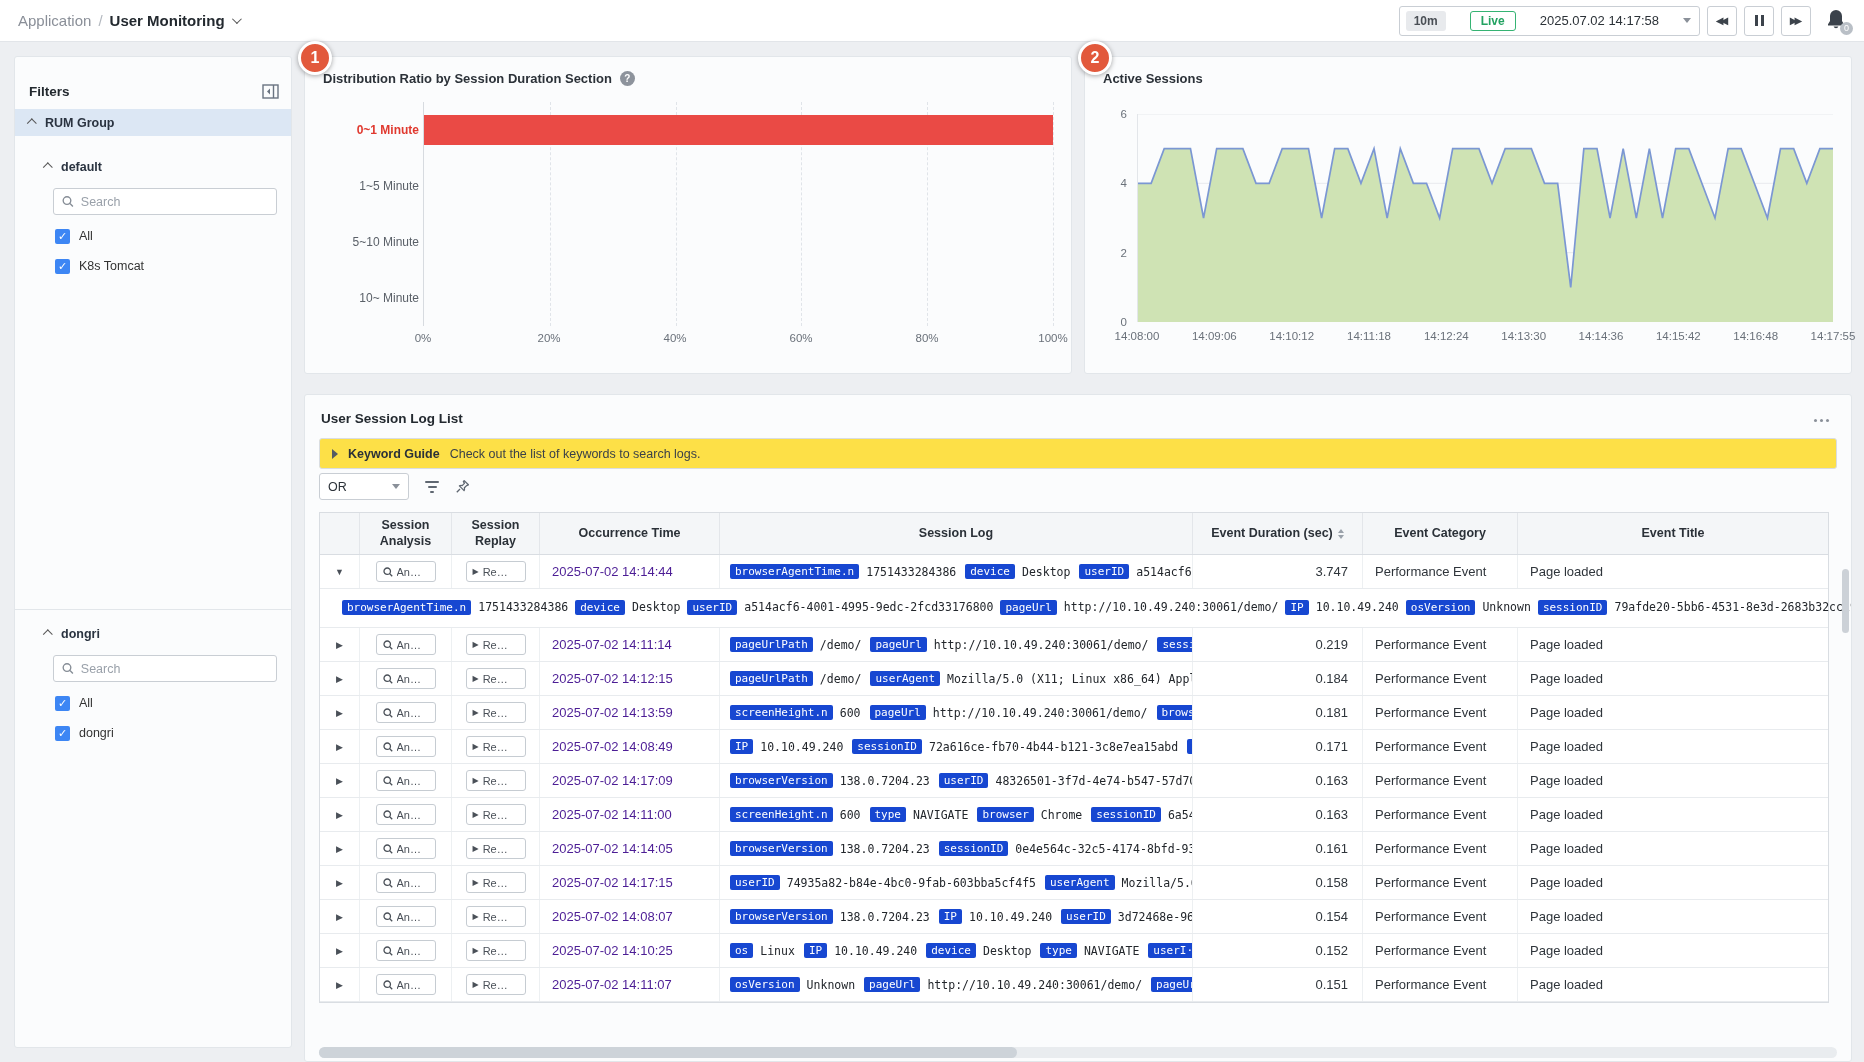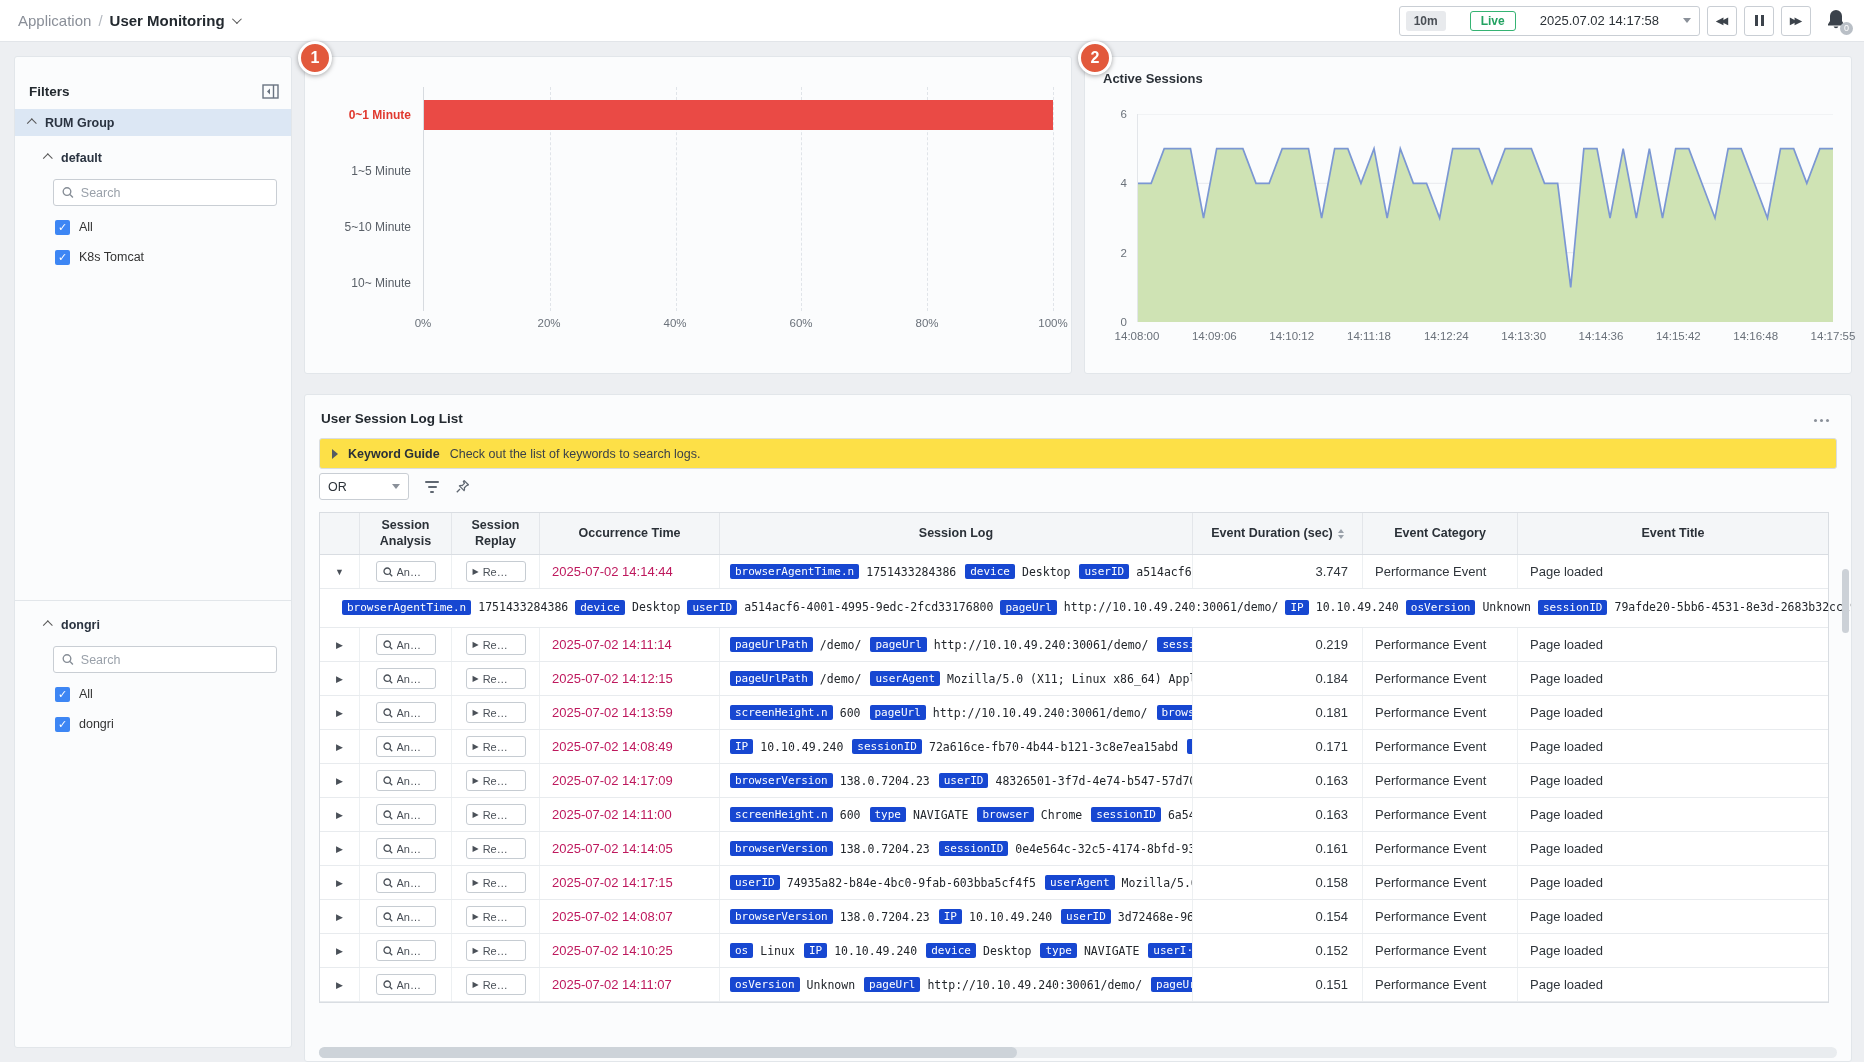--- a/index.html
+++ b/index.html
@@ -56,21 +56,21 @@
   .charts-row { display:flex; gap:12px; height:318px; flex:none; }
   .chart-panel { flex:1; position:relative; padding:14px 18px 8px 18px; }
   .numbadge { position:absolute; top:-16px; left:-7px; width:34px; height:34px; border-radius:50%; background:#e2593c; border:3px solid #fff; box-shadow:0 1px 5px rgba(0,0,0,.35); color:#fff; font-weight:700; font-size:16px; display:flex; align-items:center; justify-content:center; z-index:6; }
   .chart-title-row { display:flex; align-items:center; gap:8px; }
   .chart-title { font-weight:700; font-size:13px; color:#2b3138; }
   .help-ic { width:15px; height:15px; border-radius:50%; background:#8d939c; color:#fff; font-size:10px; font-weight:700; display:flex; align-items:center; justify-content:center; cursor:pointer; }
 
   
   .bchart { display:flex; margin-top:16px; }
   .blabels { width:100px; }
-  .blab { height:56px; display:flex; align-items:center; justify-content:flex-end; padding-right:12px; font-size:12px; color:#5a6068; }
+  .blab { height:56px; display:flex; align-items:center; justify-content:flex-end; padding-right:4px; font-size:12px; color:#5a6068; }
   .blab.hot { color:#e0392f; font-weight:700; }
   .bplot { flex:1; position:relative; border-left:1px solid #d7dbe0; height:224px; }
   .vgrid { position:absolute; top:0; bottom:0; border-left:1px dashed #e0e4e9; }
   .brow { height:56px; display:flex; align-items:center; position:relative; }
   .bbar { height:30px; background:#ea4a45; }
   .bxlabels { position:relative; height:22px; margin-left:100px; margin-top:6px; }
   .xtick { position:absolute; transform:translateX(-50%); font-size:11.5px; color:#6a717a; white-space:nowrap; }
 
   
   .achart { display:flex; margin-top:28px; }
@@ -109,21 +109,21 @@
   .sort .dn { border-top:4px solid #9aa1aa; }
   .trow { border-bottom:1px solid #e8ebee; background:#fff; }
   .cell { min-height:33px; display:flex; align-items:center; border-right:1px solid #edf0f2; overflow:hidden; }
   .cell:last-child { border-right:none; }
   .c-exp { justify-content:center; }
   .arrow { font-size:9px; color:#4a5058; cursor:pointer; }
   .c-btn { justify-content:center; }
   .minibtn { display:flex; align-items:center; gap:4px; border:1px solid #c6ccd2; background:#fff; border-radius:3px; height:21px; width:60px; padding:0 6px; font-size:11px; color:#4a5058; cursor:pointer; font-family:"Liberation Sans",sans-serif; overflow:hidden; white-space:nowrap; }
   .minibtn .btn-label { overflow:hidden; text-overflow:ellipsis; }
   .play-ic { font-size:8px; color:#4a5058; }
-  .c-time { padding-left:12px; font-size:13px; color:#be185d; }
+  .c-time { padding-left:12px; font-size:13px; color:#4c1d95; }
   .c-log { padding-left:10px; white-space:nowrap; }
   .tag { background:#1747d1; color:#fff; font-family:"DejaVu Sans Mono",monospace; font-size:11px; padding:1px 5px; border-radius:2px; margin-right:7px; white-space:nowrap; flex:none; }
   .ltxt { font-family:"DejaVu Sans Mono",monospace; font-size:11.5px; color:#22262b; margin-right:9px; white-space:nowrap; flex:none; }
   .c-dur { justify-content:flex-end; padding-right:14px; font-size:13px; color:#2f353b; }
   .c-cat, .c-title { padding-left:12px; font-size:13px; color:#2f353b; }
   .detail { border-bottom:1px solid #e8ebee; background:#fff; padding:7px 60px 9px 22px; line-height:21px; }
   .detail .tag, .detail .ltxt { display:inline; margin-right:7px; }
   .vscroll { position:absolute; right:2px; top:174px; width:7px; height:64px; background:#ccd1d7; border-radius:4px; }
   .hscroll { position:absolute; left:14px; right:14px; bottom:3px; height:11px; background:#e9ecef; border-radius:6px; }
   .hthumb { width:46%; height:11px; background:#cdd3d9; border-radius:6px; }
@@ -176,21 +176,21 @@
             <rect x="1" y="1" width="15" height="13" fill="none" stroke="#6a7481" stroke-width="1.4"></rect>
             <line x1="11.5" y1="1" x2="11.5" y2="14" stroke="#6a7481" stroke-width="1.4"></line>
             <path d="M8 4.5 5 7.5 8 10.5z" fill="#6a7481"></path>
           </svg>
       </span>
     </div>
     <div class="tree-row root">
       <span class="chev up"></span>
       <span>RUM Group</span>
     </div>
-    <div style="padding-top:8px;">
+    <div style="padding-top:17px;">
       <div class="tree-row child">
         <span class="chev up"></span>
         <span>default</span>
       </div>
       <div class="searchbox">
         <svg width="13" height="13" viewBox="0 0 13 13">
             <circle cx="5.5" cy="5.5" r="4.2" fill="none" stroke="#868d96" stroke-width="1.5"></circle>
             <line x1="8.8" y1="8.8" x2="12" y2="12" stroke="#868d96" stroke-width="1.5"></line>
           </svg>
         <input placeholder="Search" style="">
@@ -227,20 +227,24 @@
         <span class="cbx-label">dongri</span>
       </div>
     </div>
   </aside>
 
   <div class="main">
     <div class="charts-row">
 
       <section class="panel chart-panel">
         <div class="numbadge">1</div>
+        <div class="chart-title-row">
+          <span class="chart-title">Distribution Ratio by Session Duration Section</span>
+          <span class="help-ic">?</span>
+        </div>
         <div class="bchart">
           <div class="blabels" id="bar-labels">
               <div class="blab hot">0~1 Minute</div>
               <div class="blab">1~5 Minute</div>
               <div class="blab">5~10 Minute</div>
               <div class="blab">10~ Minute</div>
             </div>
           <div class="bplot" id="bar-plot">
               <div class="vgrid" style="left: 20%;"></div>
               <div class="vgrid" style="left: 40%;"></div>

